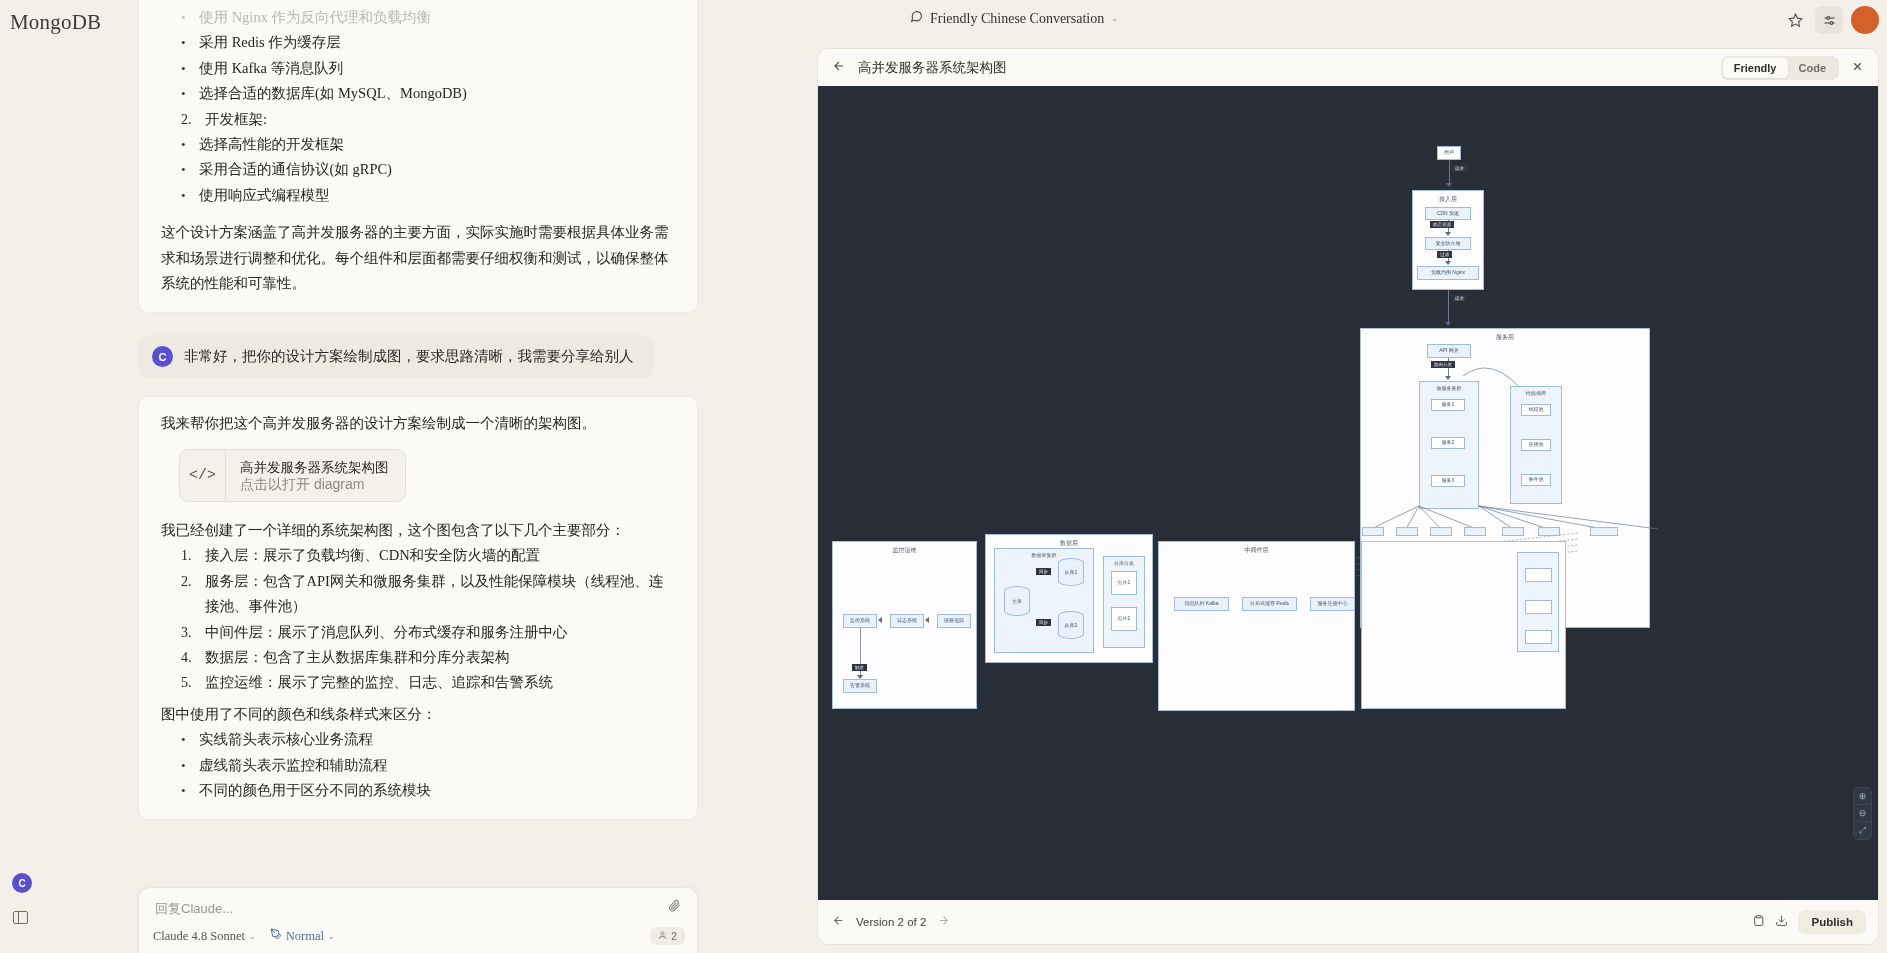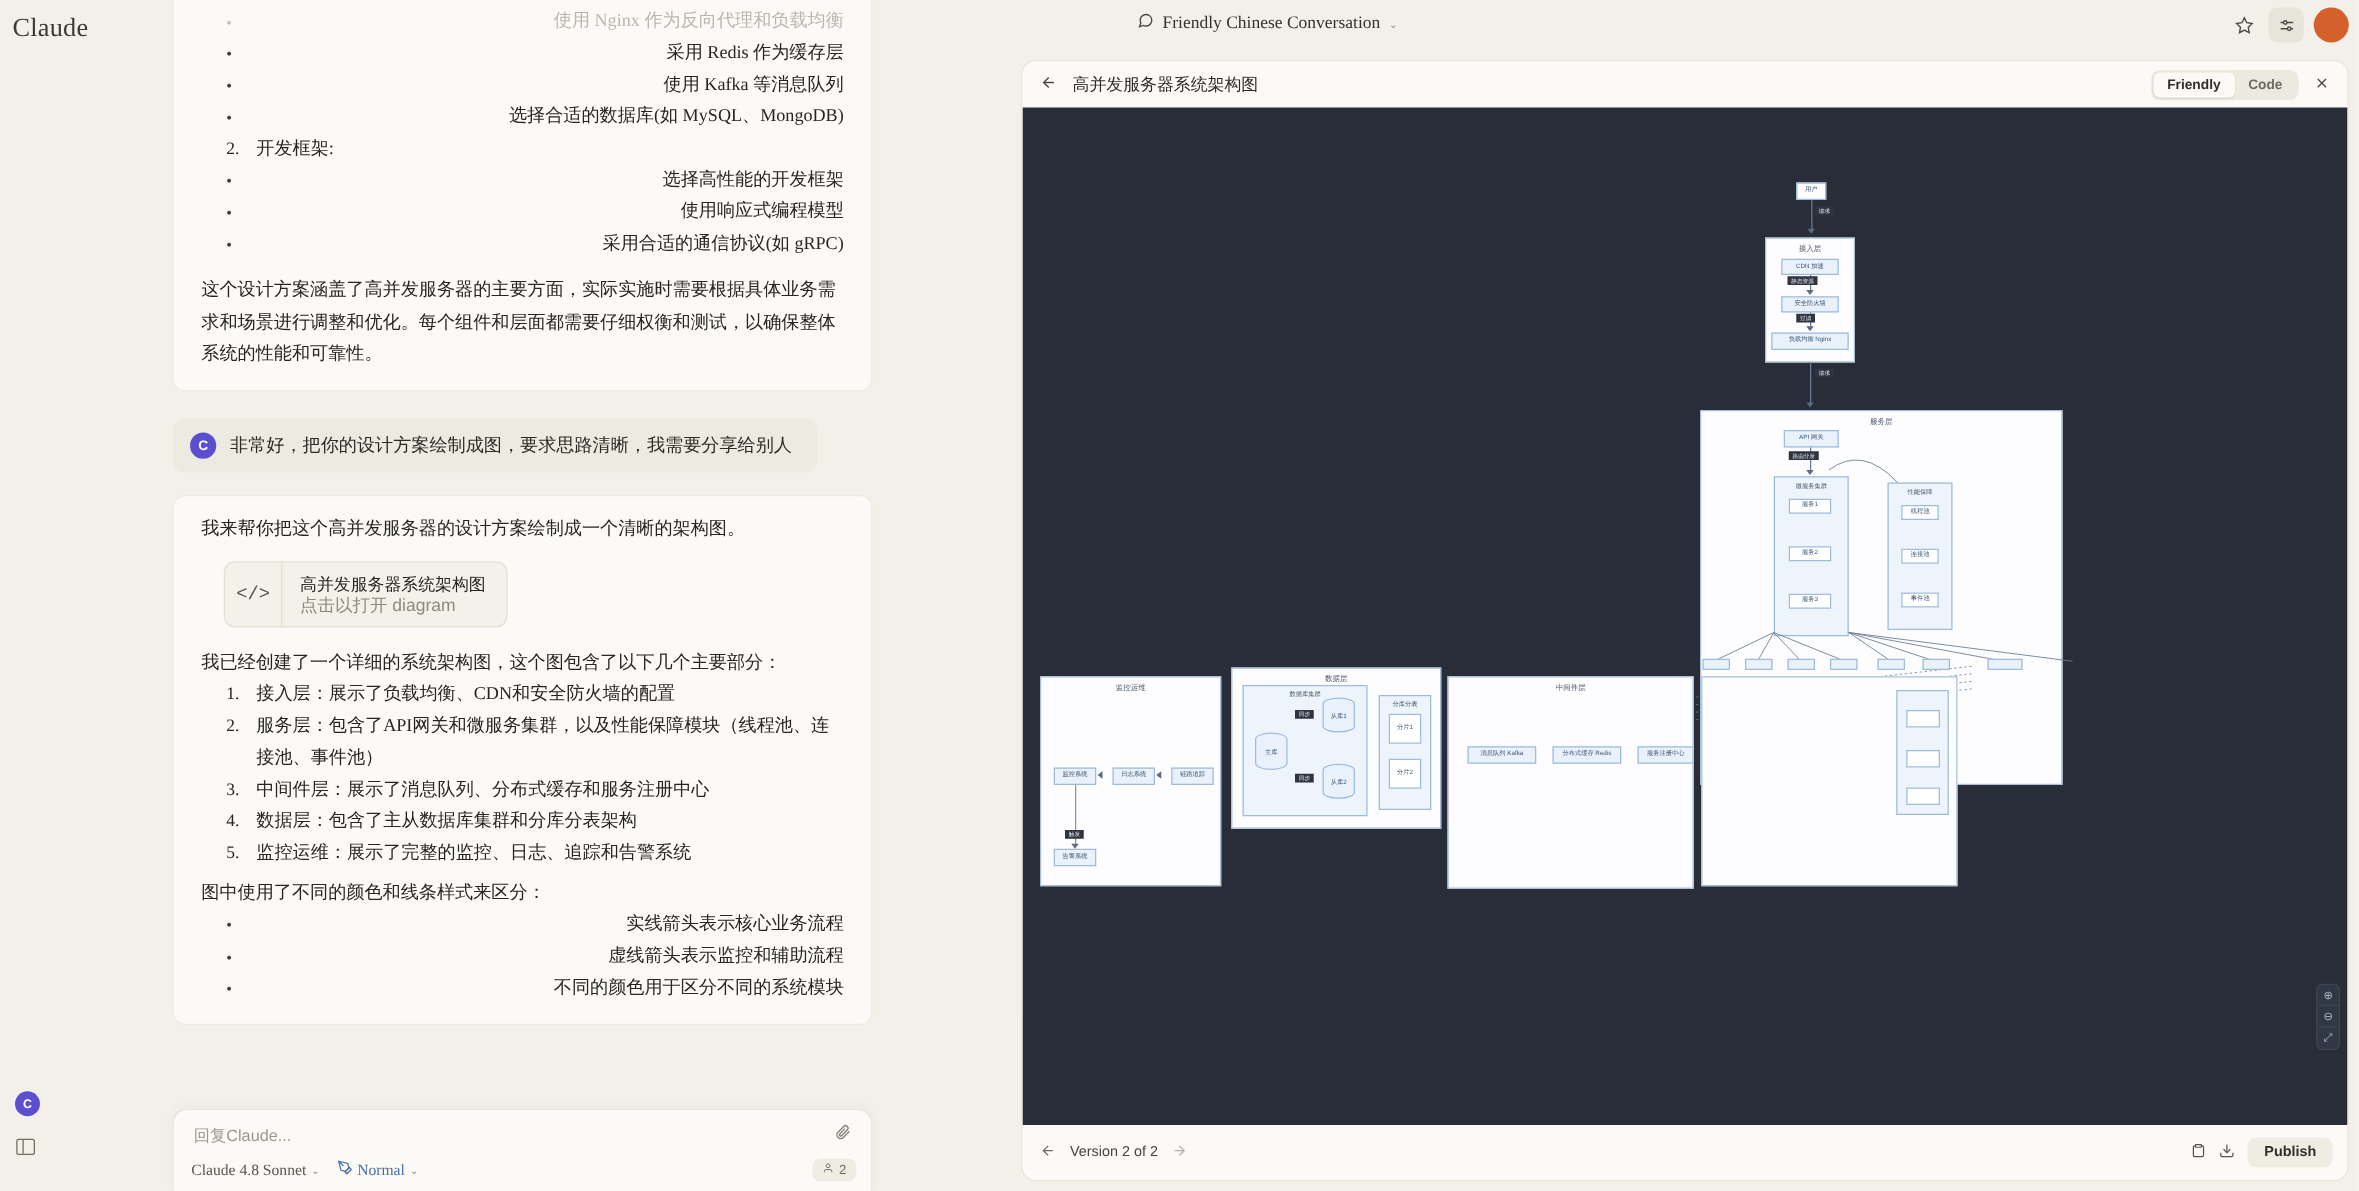--- a/index.html
+++ b/index.html
@@ -36,21 +36,21 @@
     line-height: 25.4px;
     color: #27262350;
   }
   .msg-assistant, .msg-assistant * { color: #262521; }
   .msg-top-clip {
     margin-top: -40px;
     padding-top: 44px;
   }
   .msg-assistant ul { list-style: none; margin: 0 0 0 18px; }
   .msg-assistant ul li {
-    position: relative; padding-left: 20px; margin: 0; line-height: 25.4px; text-align: right;
+    position: relative; padding-left: 20px; margin: 0; line-height: 25.4px;
   }
   .msg-assistant ul li::before {
     content: "•"; position: absolute; left: 2px; top: 0;
     font-size: 13px; color: #3a3935;
   }
   .msg-assistant ol { list-style: none; margin: 0 0 0 20px; counter-reset: oli; }
   .msg-assistant ol li {
     position: relative; padding-left: 24px; counter-increment: oli; line-height: 25.4px;
   }
   .msg-assistant ol li::before {
@@ -298,38 +298,38 @@
     padding: 6px 13px;
     font-family: "Liberation Sans", sans-serif; font-size: 11.5px; font-weight: bold;
     color: #2f2e29; cursor: pointer;
   }
 </style>
 </head>
 <body>
 
 <div id="chat-column">
 
-  <div id="brand-logo">Claude</div>
+  <div id="brand-logo">MongoDB</div>
 
   <div id="chat-scroll">
 
     <div class="msg-assistant msg-top-clip">
       <ul>
         <li class="faded">使用 Nginx 作为反向代理和负载均衡</li>
         <li>采用 Redis 作为缓存层</li>
         <li>使用 Kafka 等消息队列</li>
         <li>选择合适的数据库(如 MySQL、MongoDB)</li>
       </ul>
       <ol start="2" style="counter-reset: oli 1;">
         <li>开发框架:</li>
       </ol>
       <ul>
         <li>选择高性能的开发框架</li>
+        <li>采用合适的通信协议(如 gRPC)</li>
         <li>使用响应式编程模型</li>
-        <li>采用合适的通信协议(如 gRPC)</li>
       </ul>
       <p class="para">这个设计方案涵盖了高并发服务器的主要方面，实际实施时需要根据具体业务需求和场景进行调整和优化。每个组件和层面都需要仔细权衡和测试，以确保整体系统的性能和可靠性。</p>
     </div>
 
     <div class="msg-user-wrap">
       <div class="msg-user">
         <span class="user-avatar">C</span>
         <span>非常好，把你的设计方案绘制成图，要求思路清晰，我需要分享给别人</span>
       </div>
     </div>

